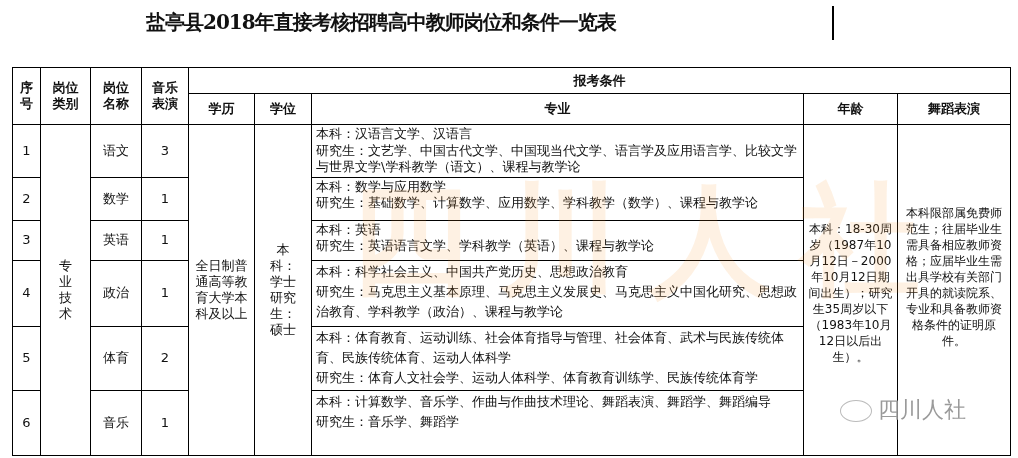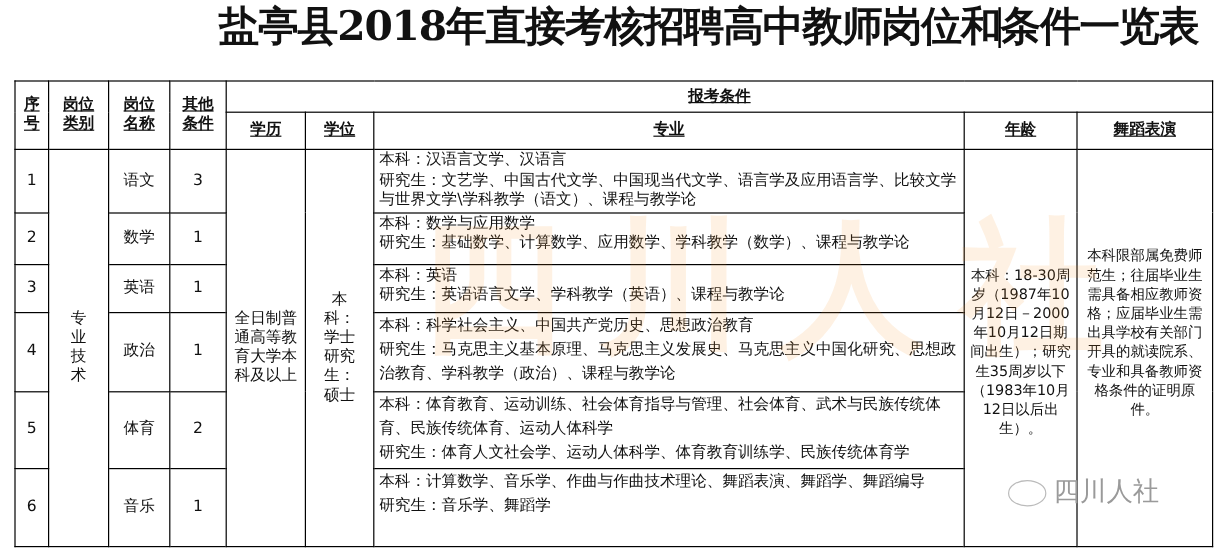--- a/index.html
+++ b/index.html
@@ -1,23 +1,23 @@
 <!DOCTYPE html>
 <html><head>
 <meta charset="utf-8">
 <style>
   html, body { margin:0; padding:0; background:#fff; }
   body { width:1018px; height:458px; position:relative; overflow:hidden;
          font-family: "DejaVu Sans", "Liberation Sans", sans-serif; color:#111; }
   .title { position:absolute; left:146px; top:4px; font-family:"DejaVu Serif","Liberation Serif",serif;
-           font-weight:bold; font-size:34px; letter-spacing:-1px; white-space:nowrap; line-height:36px;margin-left:36px; }
+           font-weight:bold; font-size:20px; letter-spacing:-1px; white-space:nowrap; line-height:36px; }
   .caret { position:absolute; left:832px; top:6px; width:2px; height:34px; background:#000; }
   table { position:absolute; left:12px; top:67px; border-collapse:collapse; table-layout:fixed; }
   td { border:1px solid #000; padding:0; vertical-align:middle; text-align:center; font-size:13px; line-height:16px; }
-  .hdr { font-weight:bold; font-size:13px; line-height:16px; font-family:"DejaVu Serif","Liberation Serif",serif;text-decoration:underline; }
+  .hdr { font-weight:bold; font-size:13px; line-height:16px; font-family:"DejaVu Serif","Liberation Serif",serif; }
   .major { text-align:left; padding:1px 4px; font-size:13px; line-height:16.5px; vertical-align:top; }
   .major div { white-space:normal; }
   .age, .other { font-size:12px; line-height:16px; }
   .age { text-align:center; padding:0 4px; vertical-align:top; }
   .age .pad { height:96px; }
   .other { padding:0 4px; text-align:center; vertical-align:top; }
   .other .pad { height:80px; }
   .vt { padding:0 8px; line-height:16px; }
   .wm { position:absolute; left:350px; top:180px; font-size:120px; font-weight:bold; color:rgba(245,150,40,0.13);
         letter-spacing:30px; white-space:nowrap; pointer-events:none; line-height:120px; }
@@ -40,21 +40,21 @@
       <col style="width:57px">
       <col style="width:492px">
       <col style="width:94px">
       <col style="width:113px">
   </colgroup>
   <tbody>
       <tr style="height:26px">
     <td rowspan="2" class="hdr vt" style="padding:0 2px">序号</td>
     <td rowspan="2" class="hdr vt">岗位类别</td>
     <td rowspan="2" class="hdr vt">岗位名称</td>
-    <td rowspan="2" class="hdr vt">其他条件</td>
+    <td rowspan="2" class="hdr vt">音乐表演</td>
     <td colspan="5" class="hdr">报考条件</td>
   </tr>
   <tr style="height:31px">
     <td class="hdr">学历</td>
     <td class="hdr">学位</td>
     <td class="hdr">专业</td>
     <td class="hdr">年龄</td>
     <td class="hdr">舞蹈表演</td>
   </tr>
 

